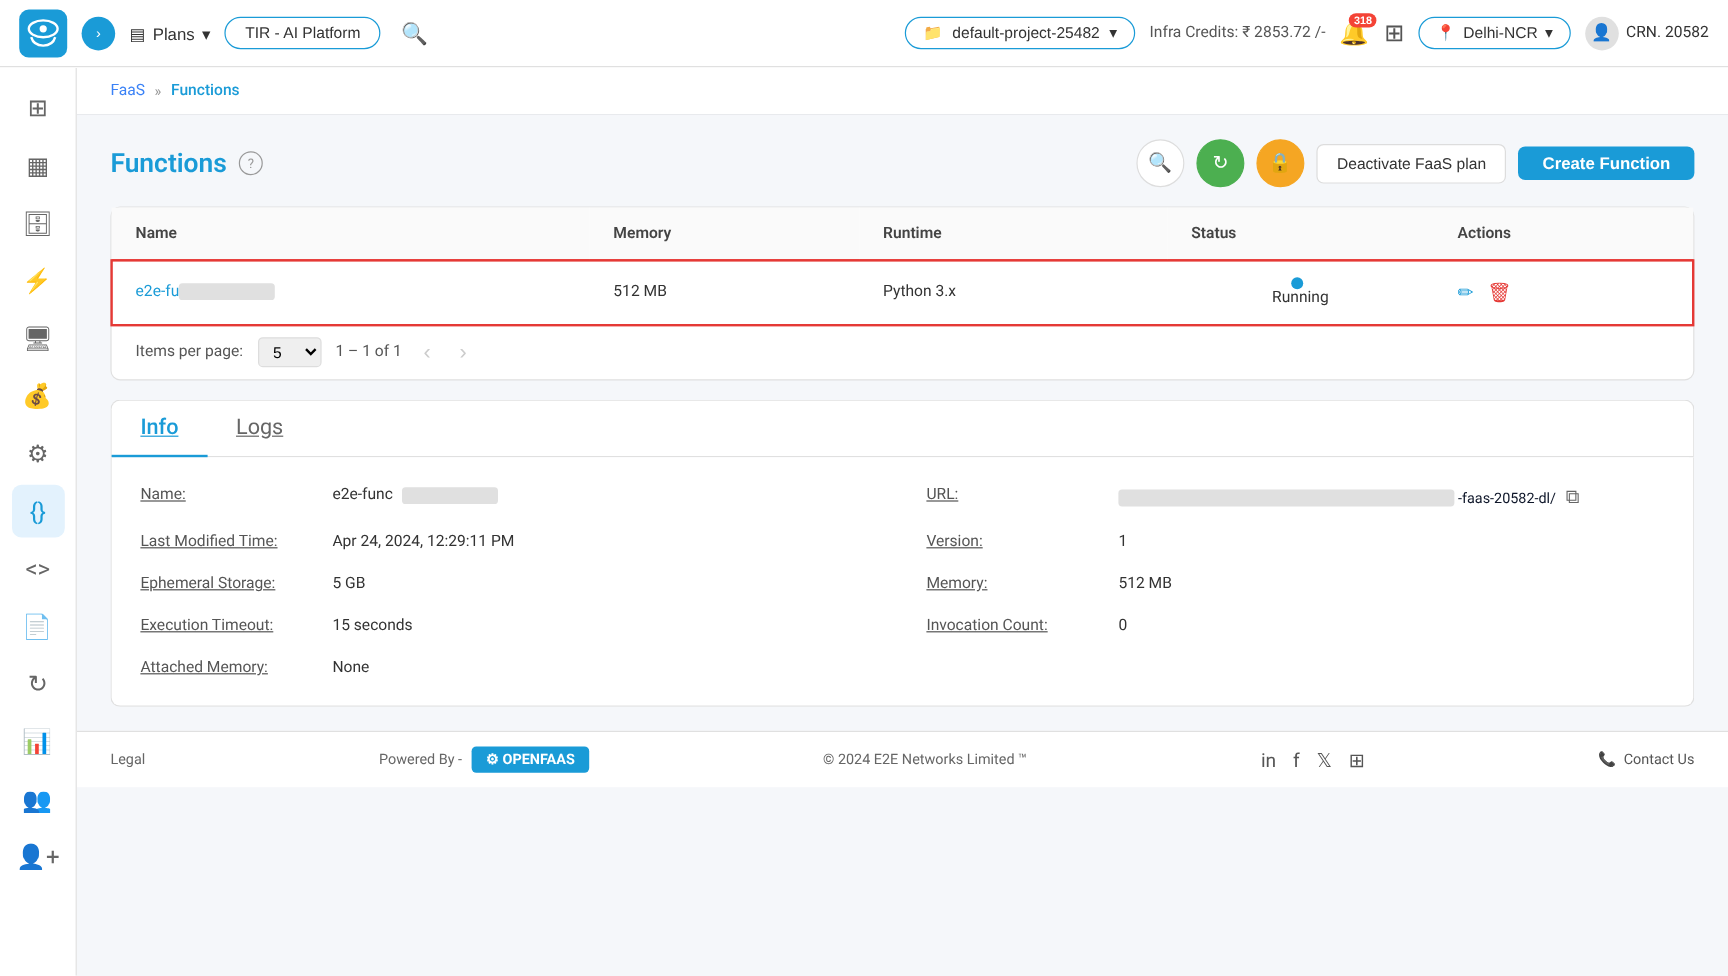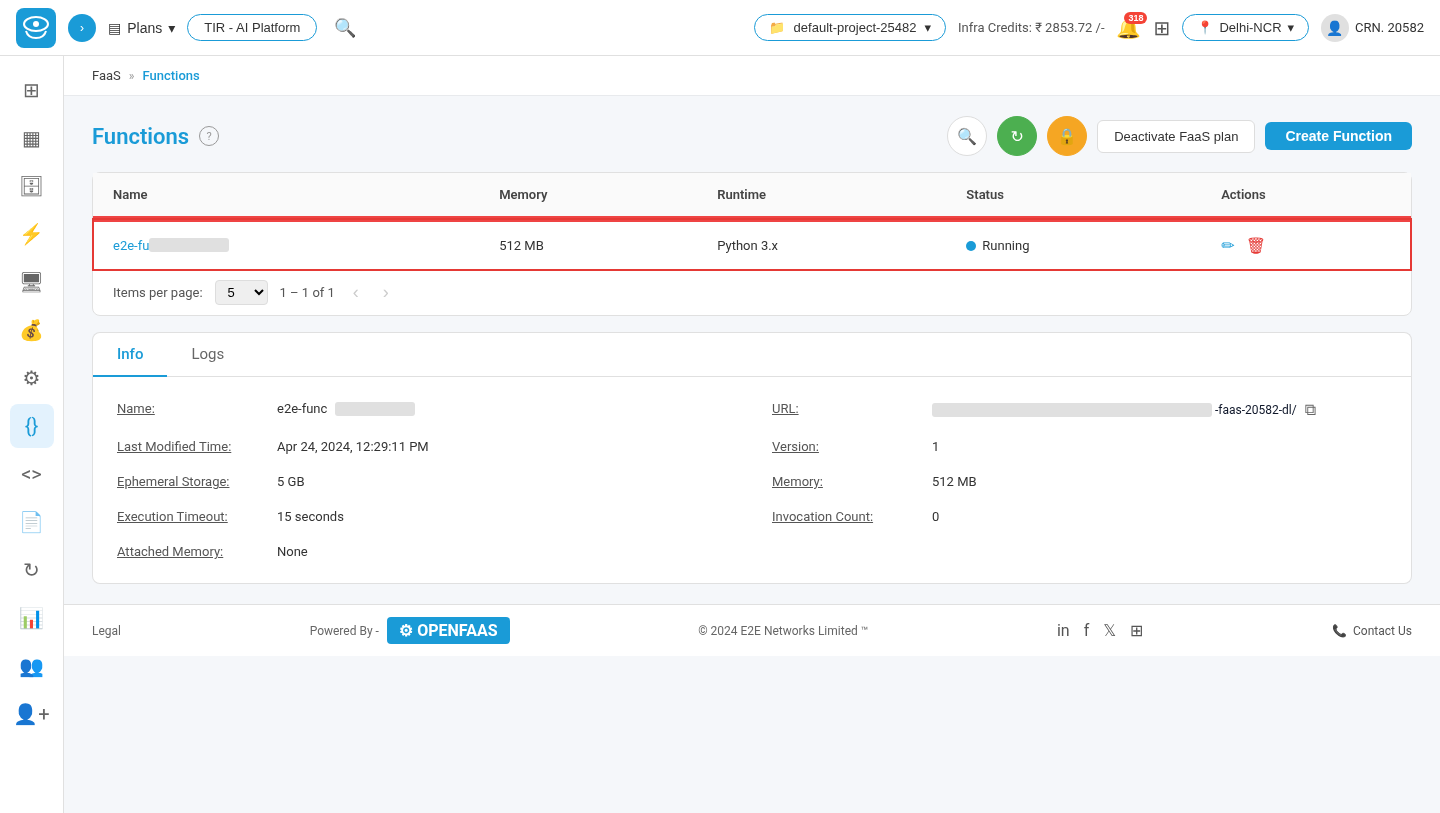--- a/index.html
+++ b/index.html
@@ -41,21 +41,21 @@
     .main-content {
       margin-top: 56px; margin-left: 64px; padding: 0;
       min-height: calc(100vh - 56px); background: #f5f7fa;
     }
 
     
     .breadcrumb-bar {
       background: #fff; padding: 12px 28px; border-bottom: 1px solid #e8eaed;
       display: flex; align-items: center; gap: 8px; font-size: 13px;
     }
-    .breadcrumb-link { color: #404040; text-decoration: none; }
+    .breadcrumb-link { color: #3b82f6; text-decoration: none; }
     .breadcrumb-sep { color: #999; font-size: 12px; }
     .breadcrumb-current { color: #1a9bd7; font-weight: 500; }
 
     
     .page-header {
       background: #f5f7fa; padding: 20px 28px 16px;
       display: flex; align-items: center; justify-content: space-between;
     }
     .page-title-wrap { display: flex; align-items: center; gap: 10px; }
     .page-title { font-size: 22px; font-weight: 600; color: #1a9bd7; }
@@ -63,55 +63,55 @@
     .page-actions { display: flex; align-items: center; gap: 10px; }
     .action-icon-btn { width: 40px; height: 40px; border-radius: 50%; border: 1.5px solid #ddd; background: #fff; display: flex; align-items: center; justify-content: center; cursor: pointer; font-size: 16px; }
     .action-icon-btn.green { background: #4caf50; border-color: #4caf50; color: #fff; }
     .action-icon-btn.yellow { background: #f5a623; border-color: #f5a623; color: #fff; }
     .deactivate-btn { border: 1.5px solid #ddd; background: #fff; padding: 8px 16px; border-radius: 6px; font-size: 13px; cursor: pointer; color: #333; }
     .create-btn { background: #1a9bd7; color: #fff; border: none; padding: 6px 20px; border-radius: 6px; font-size: 14px; font-weight: 600; cursor: pointer; }
 
     
     .table-container { background: #fff; margin: 0 28px; border-radius: 8px; border: 1px solid #e0e0e0; overflow: visible; }
     .table { width: 100%; border-collapse: collapse; }
-    .table th { padding: 14px 20px; text-align: left; font-weight: 600; font-size: 13px; color: #444; border-bottom: 6px solid #ef4444; background: #fafafa; }
+    .table th { padding: 14px 20px; text-align: left; font-weight: 600; font-size: 13px; color: #444; border-bottom: 1px solid #ef4444; background: #fafafa; }
     .table td { padding: 14px 20px; font-size: 13px; color: #333; border-bottom: 1px solid #f0f0f0; }
     .status-dot { display: inline-block; width: 10px; height: 10px; border-radius: 50%; background: #1a9bd7; margin-right: 6px; }
-    .status-running { color: #333; display: flex; align-items: center; }
+    .status-running { color: #333; display: flex; align-items: center; flex-direction: column; }
     .action-edit { background: none; border: none; cursor: pointer; color: #1a9bd7; font-size: 16px; margin-right: 8px; }
     .action-delete { background: none; border: none; cursor: pointer; color: #e53935; font-size: 16px; }
     .func-link { color: #1a9bd7; text-decoration: none; font-size: 13px; }
     .pagination-bar { display: flex; align-items: center; justify-content: flex-start; padding: 10px 20px; gap: 12px; font-size: 13px; color: #555; }
     .pagination-select { border: 1px solid #ddd; border-radius: 4px; padding: 3px 8px; font-size: 13px; }
     .pagination-btn { background: none; border: none; cursor: pointer; font-size: 18px; color: #777; padding: 2px 6px; }
     .pagination-btn:disabled { color: #ccc; cursor: default; }
 
     
     .tabs-container { background: #fff; margin: 16px 28px 0; border-radius: 8px 8px 0 0; border: 1px solid #e0e0e0; border-bottom: none; }
     .tabs-header { display: flex; border-bottom: 1px solid #e0e0e0; }
-    .tab { padding: 12px 24px; font-size: 15px; cursor: pointer; color: #666; border-bottom: 2px solid transparent; margin-bottom: -1px; }
+    .tab { padding: 12px 24px; font-size: 18px; cursor: pointer; color: #666; border-bottom: 2px solid transparent; margin-bottom: -1px; text-decoration: underline; }
     .tab.active { color: #1a9bd7; border-bottom: 2px solid #1a9bd7; font-weight: 500; }
 
     
     .info-content { background: #fff; margin: 0 28px; border: 1px solid #e0e0e0; border-top: none; border-radius: 0 0 8px 8px; padding: 24px; }
     .info-grid { display: grid; grid-template-columns: 1fr 1fr; gap: 20px 40px; }
     .info-row { display: flex; align-items: flex-start; gap: 0; }
     .info-label { font-size: 13px; color: #555; min-width: 160px; font-weight: 400; text-decoration: underline; }
     .info-value { font-size: 13px; color: #333; font-weight: 400; display: flex; align-items: center; gap: 8px; }
     .info-value-link { color: #0f172a; font-size: 12px; word-break: break-all; }
     .copy-btn { background: none; border: none; cursor: pointer; color: #666; font-size: 16px; }
 
     
     .footer {
       background: #fff; border-top: 1px solid #e0e0e0;
       padding: 12px 28px; display: flex; align-items: center; justify-content: space-between;
       font-size: 12px; color: #666; margin-top: 20px;
     }
     .footer-powered { display: flex; align-items: center; gap: 8px; }
-    .footer-openfaas { background: #1a9bd7; color: #fff; padding: 4px 12px; border-radius: 4px; font-size: 16px; font-weight: 700; }
+    .footer-openfaas { background: #1a9bd7; color: #fff; padding: 4px 12px; border-radius: 4px; font-size: 12px; font-weight: 700; }
     .footer-social { display: flex; align-items: center; gap: 14px; }
     .footer-contact { display: flex; align-items: center; gap: 6px; color: #555; }
     .blurred { background: #e0e0e0; color: transparent; border-radius: 3px; display: inline-block; min-width: 80px; height: 14px; }
 
     
     .selected-row { outline: 2px solid #e53935; outline-offset: -1px; }
   </style>
 </head>
 <body>
 

